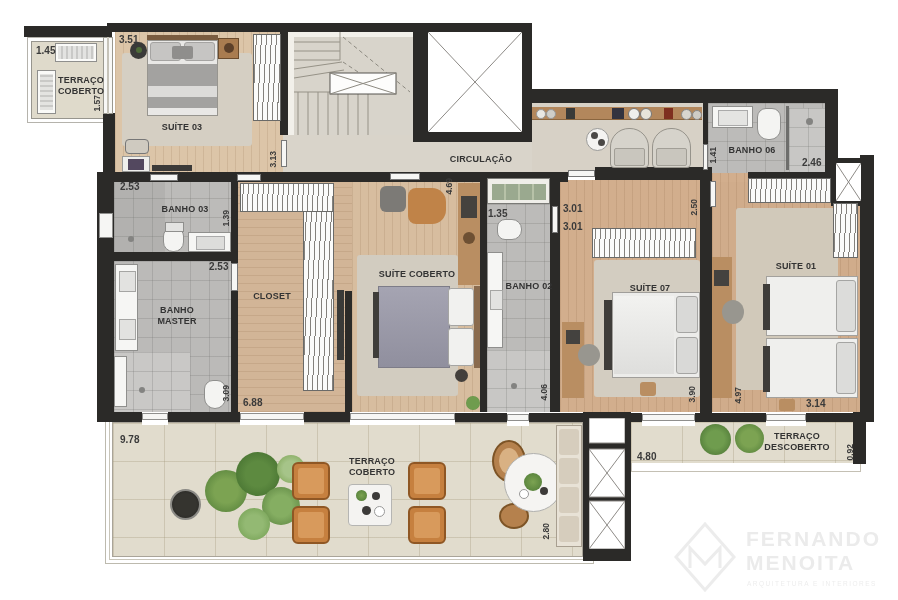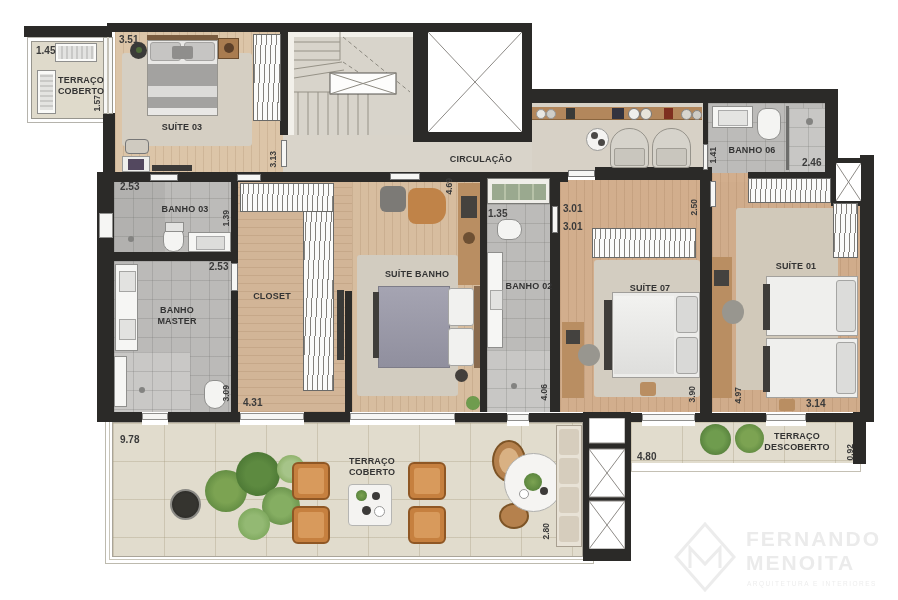--- a/index.html
+++ b/index.html
@@ -338,37 +338,37 @@
 <div class="ab" style="left:350px;top:421px;width:105px;height:4px;background:#fff"></div>
 <div class="ab" style="left:507px;top:422px;width:22px;height:4px;background:#fff"></div>
 <div class="ab" style="left:642px;top:422px;width:53px;height:4px;background:#fff"></div>
 <div class="ab" style="left:766px;top:422px;width:40px;height:4px;background:#fff"></div>
 
 <div class="r" style="left:40px;top:75px;width:82px">TERRAÇO<br>COBERTO</div>
 <div class="r" style="left:150px;top:122px;width:64px">SUÍTE 03</div>
 <div class="r" style="left:148px;top:204px;width:74px">BANHO 03</div>
 <div class="r" style="left:140px;top:305px;width:74px">BANHO<br>MASTER</div>
 <div class="r" style="left:240px;top:291px;width:64px">CLOSET</div>
-<div class="r" style="left:367px;top:269px;width:100px">SUÍTE BANHO</div>
+<div class="r" style="left:367px;top:269px;width:100px">SUÍTE COBERTO</div>
 <div class="r" style="left:433px;top:154px;width:96px">CIRCULAÇÃO</div>
 <div class="r" style="left:492px;top:281px;width:74px">BANHO 02</div>
 <div class="r" style="left:618px;top:283px;width:64px">SUÍTE 07</div>
 <div class="r" style="left:715px;top:145px;width:74px">BANHO 06</div>
 <div class="r" style="left:764px;top:261px;width:64px">SUÍTE 01</div>
 <div class="r" style="left:331px;top:456px;width:82px">TERRAÇO<br>COBERTO</div>
 <div class="r" style="left:737px;top:431px;width:120px">TERRAÇO<br>DESCOBERTO</div>
 
 <div class="d" style="left:36px;top:45px">1.45</div>
 <div class="dv" style="left:92px;top:95px">1.57</div>
 <div class="d" style="left:119px;top:34px">3.51</div>
 <div class="d" style="left:120px;top:181px">2.53</div>
 <div class="dv" style="left:221px;top:210px">1.39</div>
 <div class="d" style="left:209px;top:261px">2.53</div>
 <div class="dv" style="left:221px;top:385px">3.09</div>
-<div class="d" style="left:243px;top:397px">4.31</div>
+<div class="d" style="left:243px;top:397px">6.88</div>
 <div class="d" style="left:120px;top:434px">9.78</div>
 <div class="dv" style="left:268px;top:151px">3.13</div>
 <div class="dv" style="left:444px;top:178px">4.69</div>
 <div class="d" style="left:488px;top:208px">1.35</div>
 <div class="dv" style="left:539px;top:384px">4.06</div>
 <div class="d" style="left:563px;top:203px">3.01</div>
 <div class="d" style="left:563px;top:221px">3.01</div>
 <div class="dv" style="left:689px;top:199px">2.50</div>
 <div class="dv" style="left:687px;top:386px">3.90</div>
 <div class="dv" style="left:733px;top:387px">4.97</div>

